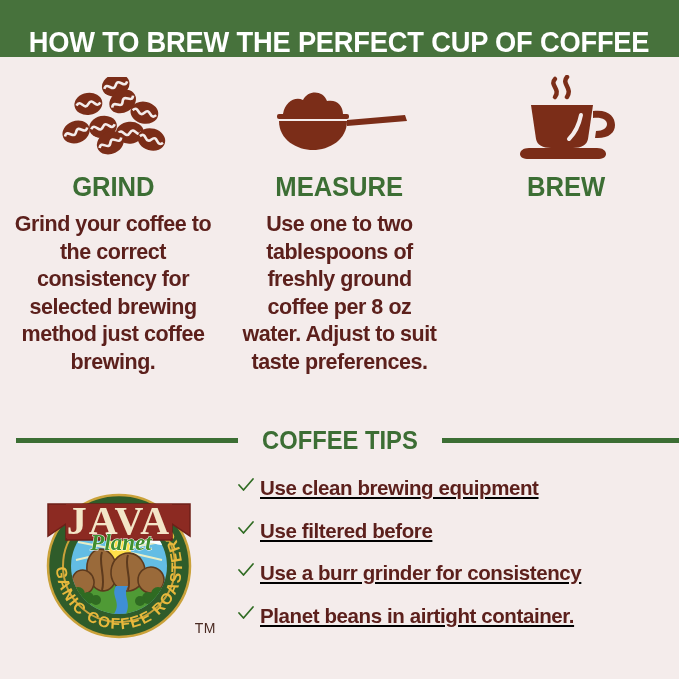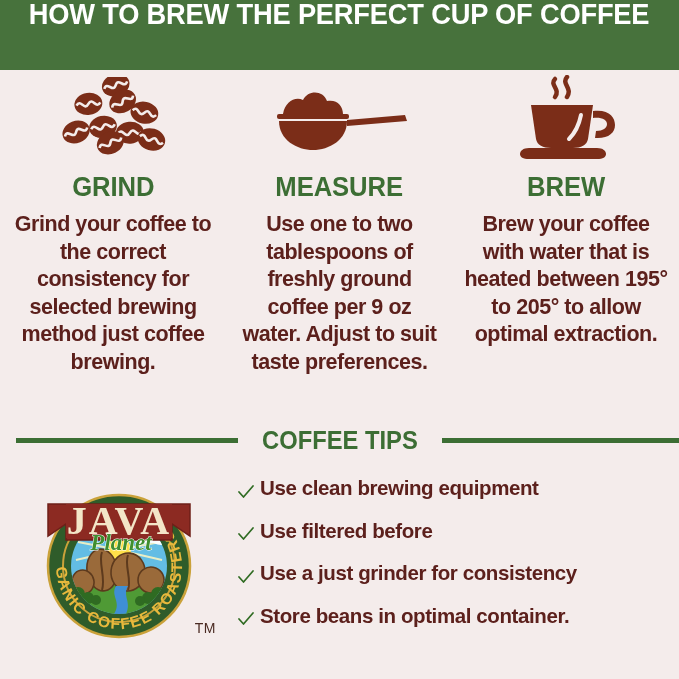--- a/index.html
+++ b/index.html
@@ -19,24 +19,24 @@
     height: 679px;
     background: #f4eceb;
     box-sizing: border-box;
   }
 
   
   .header-banner {
     position: absolute;
     top: 0; left: 0;
     width: 679px;
-    height: 70px;
+    height: 57px;
     background: #47723c;
     display: flex;
-    align-items: flex-start;
+    align-items: flex-end;
     justify-content: center;
   }
   .header-title {
     color: #ffffff;
     font-family: "Liberation Sans Narrow", "Liberation Sans", sans-serif;
     font-weight: bold;
     font-size: 29px;
     letter-spacing: -0.2px;
     transform: scaleX(0.94);
     white-space: nowrap;
@@ -130,22 +130,23 @@
     justify-content: center;
     padding-top: 12px;
     position: relative;
   }
   .tips-list {
     flex: 1;
     padding-top: 16px;
   }
   .tip-item {
     display: flex;
-    align-items: flex-end;
+    align-items: flex-start;
     margin-bottom: 22px;
+    text-decoration: underline;
   }
   .tip-check {
     width: 22px;
     flex: none;
     display: flex;
     align-items: center;
     justify-content: flex-start;
   }
   .tip-text {
     color: #5c201c;
@@ -234,40 +235,39 @@
         <svg width="150" height="70" viewBox="0 0 150 70" aria-hidden="true">
           <g fill="#7b2d18">
             <path d="M18 30 C20 18, 30 12, 38 16 C43 6, 58 6, 62 17 C72 15, 78 22, 78 30 Z"></path>
             <rect x="12" y="30" width="72" height="5" rx="2"></rect>
             <path d="M14 37 C14 56, 32 66, 48 66 C64 66, 82 56, 82 37 Z"></path>
             <path d="M82 36 L140 31 L142 37 L82 42 Z"></path>
           </g>
         </svg>
       </div>
       <div class="step-title">MEASURE</div>
-      <div class="step-body">Use one to two tablespoons of freshly ground coffee per 9 oz water. Adjust to suit taste preferences.</div>
+      <div class="step-body">Use one to two tablespoons of freshly ground coffee per 8 oz water. Adjust to suit taste preferences.</div>
     </div>
 
     <div class="step">
       <div class="step-icon">
         <svg width="110" height="88" viewBox="0 0 110 88" aria-hidden="true">
           <g fill="none" stroke="#7b2d18" stroke-width="4.5" stroke-linecap="round">
             <path d="M44 4 C38 10, 50 14, 44 22"></path>
             <path d="M56 2 C50 9, 62 13, 56 22"></path>
           </g>
           <g fill="#7b2d18">
             <path d="M20 30 L82 30 L77 64 C76 70, 70 73, 62 73 L40 73 C32 73, 26 70, 25 64 Z"></path>
             <path d="M82 36 C98 34, 104 42, 104 50 C104 58, 97 64, 84 63 L85 56 C92 56, 96 53, 96 49 C96 45, 91 42, 82 43 Z"></path>
             <path d="M18 73 L86 73 C92 73, 95 76, 95 79 C95 82, 92 84, 86 84 L18 84 C12 84, 9 82, 9 79 C9 76, 12 73, 18 73 Z"></path>
           </g>
           <path d="M70 40 C68 50, 64 58, 58 64" stroke="#f4eceb" stroke-width="4" fill="none" stroke-linecap="round"></path>
         </svg>
       </div>
       <div class="step-title">BREW</div>
-      <div class="step-body">Brew your coffee with water that is heated between 195° to 205° to allow optimal extraction.</div>
     </div>
 
   </div>
 
   <div class="tips-divider">
     <div class="rule rule-left"></div>
     <div class="tips-label">COFFEE TIPS</div>
     <div class="rule rule-right"></div>
   </div>
 
@@ -368,28 +368,28 @@
         </span>
         <span class="tip-text">Use filtered before</span>
       </div>
 
       <div class="tip-item">
         <span class="tip-check">
           <svg width="16" height="14" viewBox="0 0 16 14" aria-hidden="true">
             <path d="M1 7 L5.5 12 L15 1" stroke="#2f6b22" stroke-width="1.7" fill="none" stroke-linecap="round" stroke-linejoin="round"></path>
           </svg>
         </span>
-        <span class="tip-text">Use a just grinder for consistency</span>
+        <span class="tip-text">Use a burr grinder for consistency</span>
       </div>
 
       <div class="tip-item">
         <span class="tip-check">
           <svg width="16" height="14" viewBox="0 0 16 14" aria-hidden="true">
             <path d="M1 7 L5.5 12 L15 1" stroke="#2f6b22" stroke-width="1.7" fill="none" stroke-linecap="round" stroke-linejoin="round"></path>
           </svg>
         </span>
-        <span class="tip-text">Store beans in optimal container.</span>
+        <span class="tip-text">Planet beans in airtight container.</span>
       </div>
 
     </div>
   </div>
 
 </div>
 
 </body></html>

